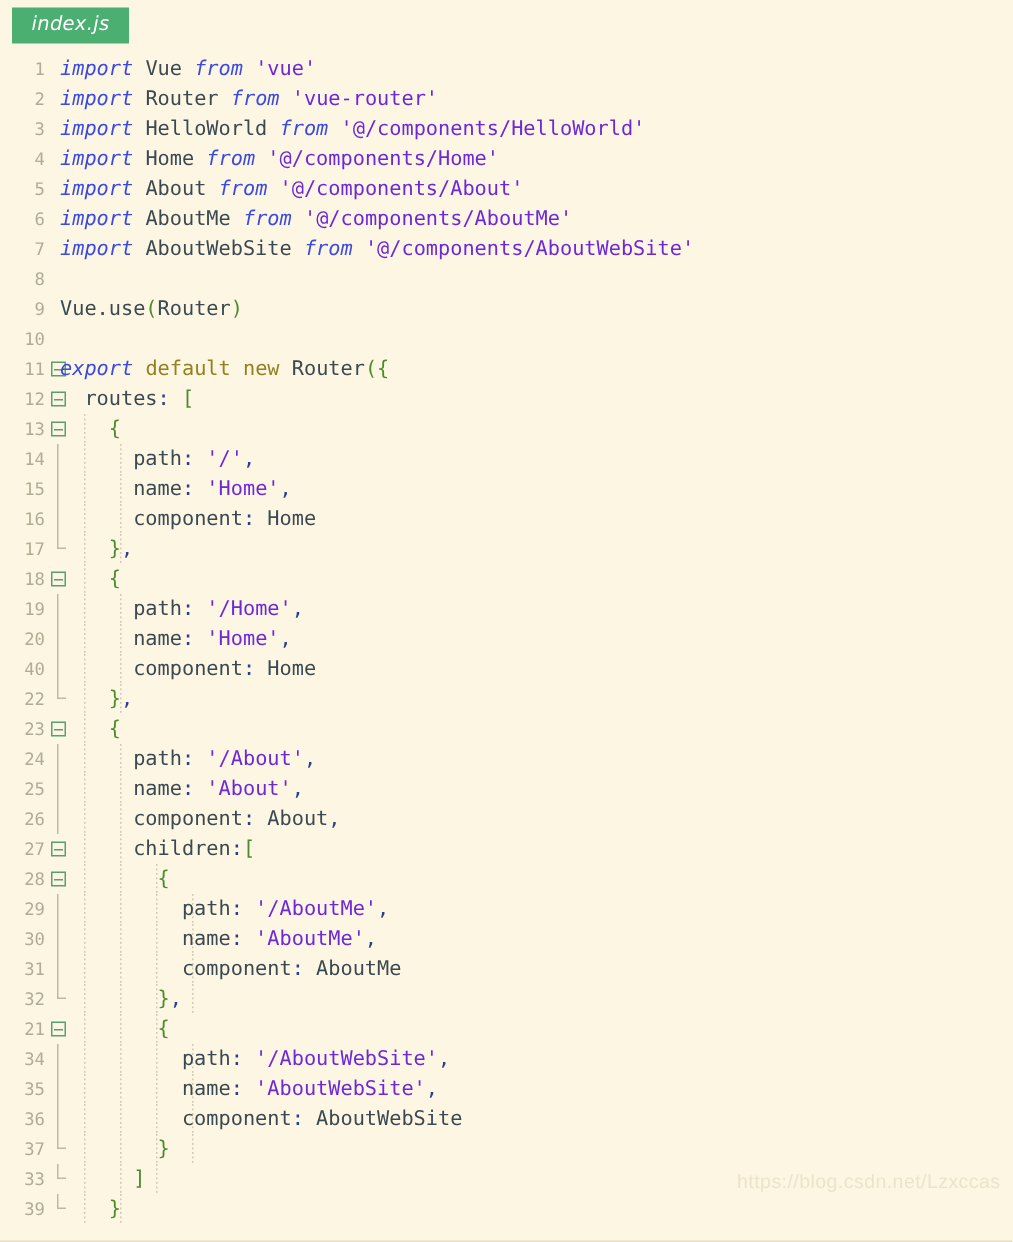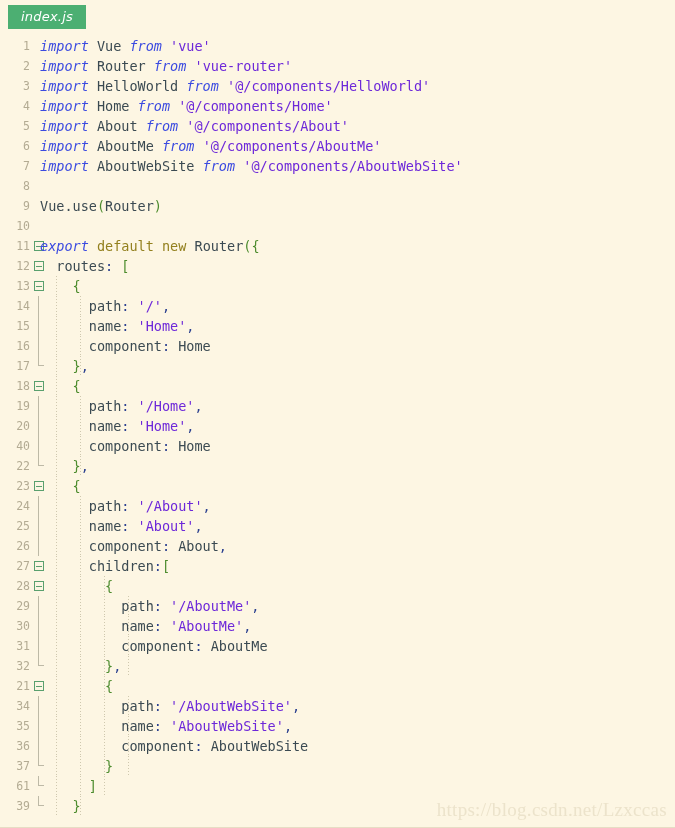--- a/index.html
+++ b/index.html
@@ -124,23 +124,23 @@
   .kw2   { color: #93801f; }                      
   .id    { color: #3b4a52; }                      
   .str   { color: #6d28d9; }                      
   .punc  { color: #4d8c2e; }                      
   .colon { color: #2a3f8f; }                      
   .prop  { color: #3b4a52; text-align: right; }                      
 
   
   .watermark {
     position: absolute;
-    right: 8px; bottom: 6px;
-    font-family: Liberation Serif, serif;
-    font-size: 19px;
+    right: 8px; bottom: 32px;
+    font-family: Liberation Sans, sans-serif;
+    font-size: 13px;
     color: #ece3cb;
     letter-spacing: .3px;
     user-select: none;
     pointer-events: none;
   }
 </style>
 </head>
 <body>
 
 <div id="app">
@@ -180,19 +180,19 @@
       <div class="row"><span class="lineno">28</span><span class="fold"></span><span class="guide" style="left: 56px;"></span><span class="guide" style="left: 80px;"></span><span class="guide" style="left: 104px;"></span><span class="code"><span class="id">        </span><span class="punc">{</span></span></div>
       <div class="row"><span class="lineno">29</span><span class="foldline"></span><span class="guide" style="left: 56px;"></span><span class="guide" style="left: 80px;"></span><span class="guide" style="left: 104px;"></span><span class="guide" style="left: 128px;"></span><span class="code"><span class="id">          </span><span class="prop">path</span><span class="colon">:</span><span class="id"> </span><span class="str">'/AboutMe'</span><span class="colon">,</span></span></div>
       <div class="row"><span class="lineno">30</span><span class="foldline"></span><span class="guide" style="left: 56px;"></span><span class="guide" style="left: 80px;"></span><span class="guide" style="left: 104px;"></span><span class="guide" style="left: 128px;"></span><span class="code"><span class="id">          </span><span class="prop">name</span><span class="colon">:</span><span class="id"> </span><span class="str">'AboutMe'</span><span class="colon">,</span></span></div>
       <div class="row"><span class="lineno">31</span><span class="foldline"></span><span class="guide" style="left: 56px;"></span><span class="guide" style="left: 80px;"></span><span class="guide" style="left: 104px;"></span><span class="guide" style="left: 128px;"></span><span class="code"><span class="id">          </span><span class="prop">component</span><span class="colon">:</span><span class="id"> </span><span class="id">AboutMe</span></span></div>
       <div class="row"><span class="lineno">32</span><span class="foldend"></span><span class="guide" style="left: 56px;"></span><span class="guide" style="left: 80px;"></span><span class="guide" style="left: 104px;"></span><span class="guide" style="left: 128px;"></span><span class="code"><span class="id">        </span><span class="punc">}</span><span class="colon">,</span></span></div>
       <div class="row"><span class="lineno">21</span><span class="fold"></span><span class="guide" style="left: 56px;"></span><span class="guide" style="left: 80px;"></span><span class="guide" style="left: 104px;"></span><span class="code"><span class="id">        </span><span class="punc">{</span></span></div>
       <div class="row"><span class="lineno">34</span><span class="foldline"></span><span class="guide" style="left: 56px;"></span><span class="guide" style="left: 80px;"></span><span class="guide" style="left: 104px;"></span><span class="guide" style="left: 128px;"></span><span class="code"><span class="id">          </span><span class="prop">path</span><span class="colon">:</span><span class="id"> </span><span class="str">'/AboutWebSite'</span><span class="colon">,</span></span></div>
       <div class="row"><span class="lineno">35</span><span class="foldline"></span><span class="guide" style="left: 56px;"></span><span class="guide" style="left: 80px;"></span><span class="guide" style="left: 104px;"></span><span class="guide" style="left: 128px;"></span><span class="code"><span class="id">          </span><span class="prop">name</span><span class="colon">:</span><span class="id"> </span><span class="str">'AboutWebSite'</span><span class="colon">,</span></span></div>
       <div class="row"><span class="lineno">36</span><span class="foldline"></span><span class="guide" style="left: 56px;"></span><span class="guide" style="left: 80px;"></span><span class="guide" style="left: 104px;"></span><span class="guide" style="left: 128px;"></span><span class="code"><span class="id">          </span><span class="prop">component</span><span class="colon">:</span><span class="id"> </span><span class="id">AboutWebSite</span></span></div>
       <div class="row"><span class="lineno">37</span><span class="foldend"></span><span class="guide" style="left: 56px;"></span><span class="guide" style="left: 80px;"></span><span class="guide" style="left: 104px;"></span><span class="guide" style="left: 128px;"></span><span class="code"><span class="id">        </span><span class="punc">}</span></span></div>
-      <div class="row"><span class="lineno">61</span><span class="foldend"></span><span class="guide" style="left: 56px;"></span><span class="guide" style="left: 80px;"></span><span class="guide" style="left: 104px;"></span><span class="code"><span class="id">      </span><span class="punc">]</span></span></div>
+      <div class="row"><span class="lineno">33</span><span class="foldend"></span><span class="guide" style="left: 56px;"></span><span class="guide" style="left: 80px;"></span><span class="guide" style="left: 104px;"></span><span class="code"><span class="id">      </span><span class="punc">]</span></span></div>
       <div class="row"><span class="lineno">39</span><span class="foldend"></span><span class="guide" style="left: 56px;"></span><span class="guide" style="left: 80px;"></span><span class="code"><span class="id">    </span><span class="punc">}</span></span></div>
     </div>
 
   <div class="watermark">https://blog.csdn.net/Lzxccas</div>
 
 </div>
 
 </body></html>

